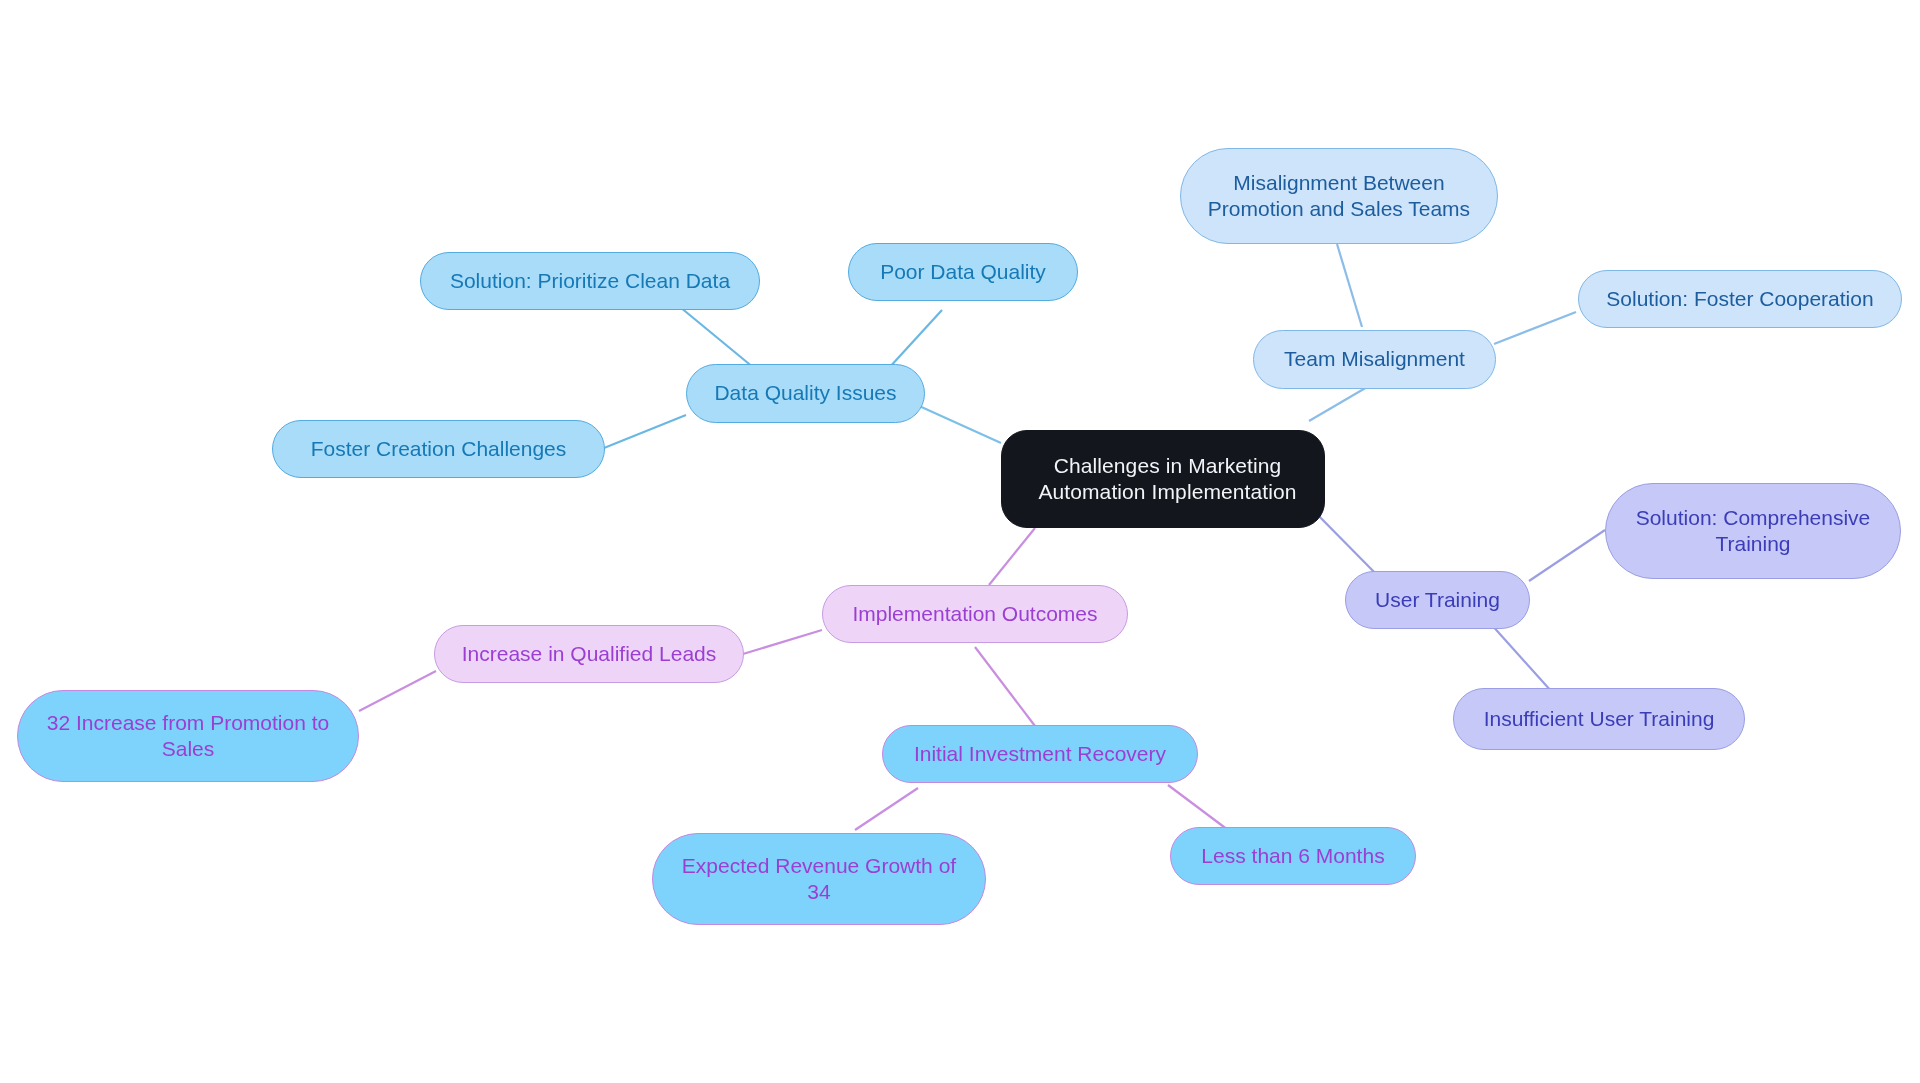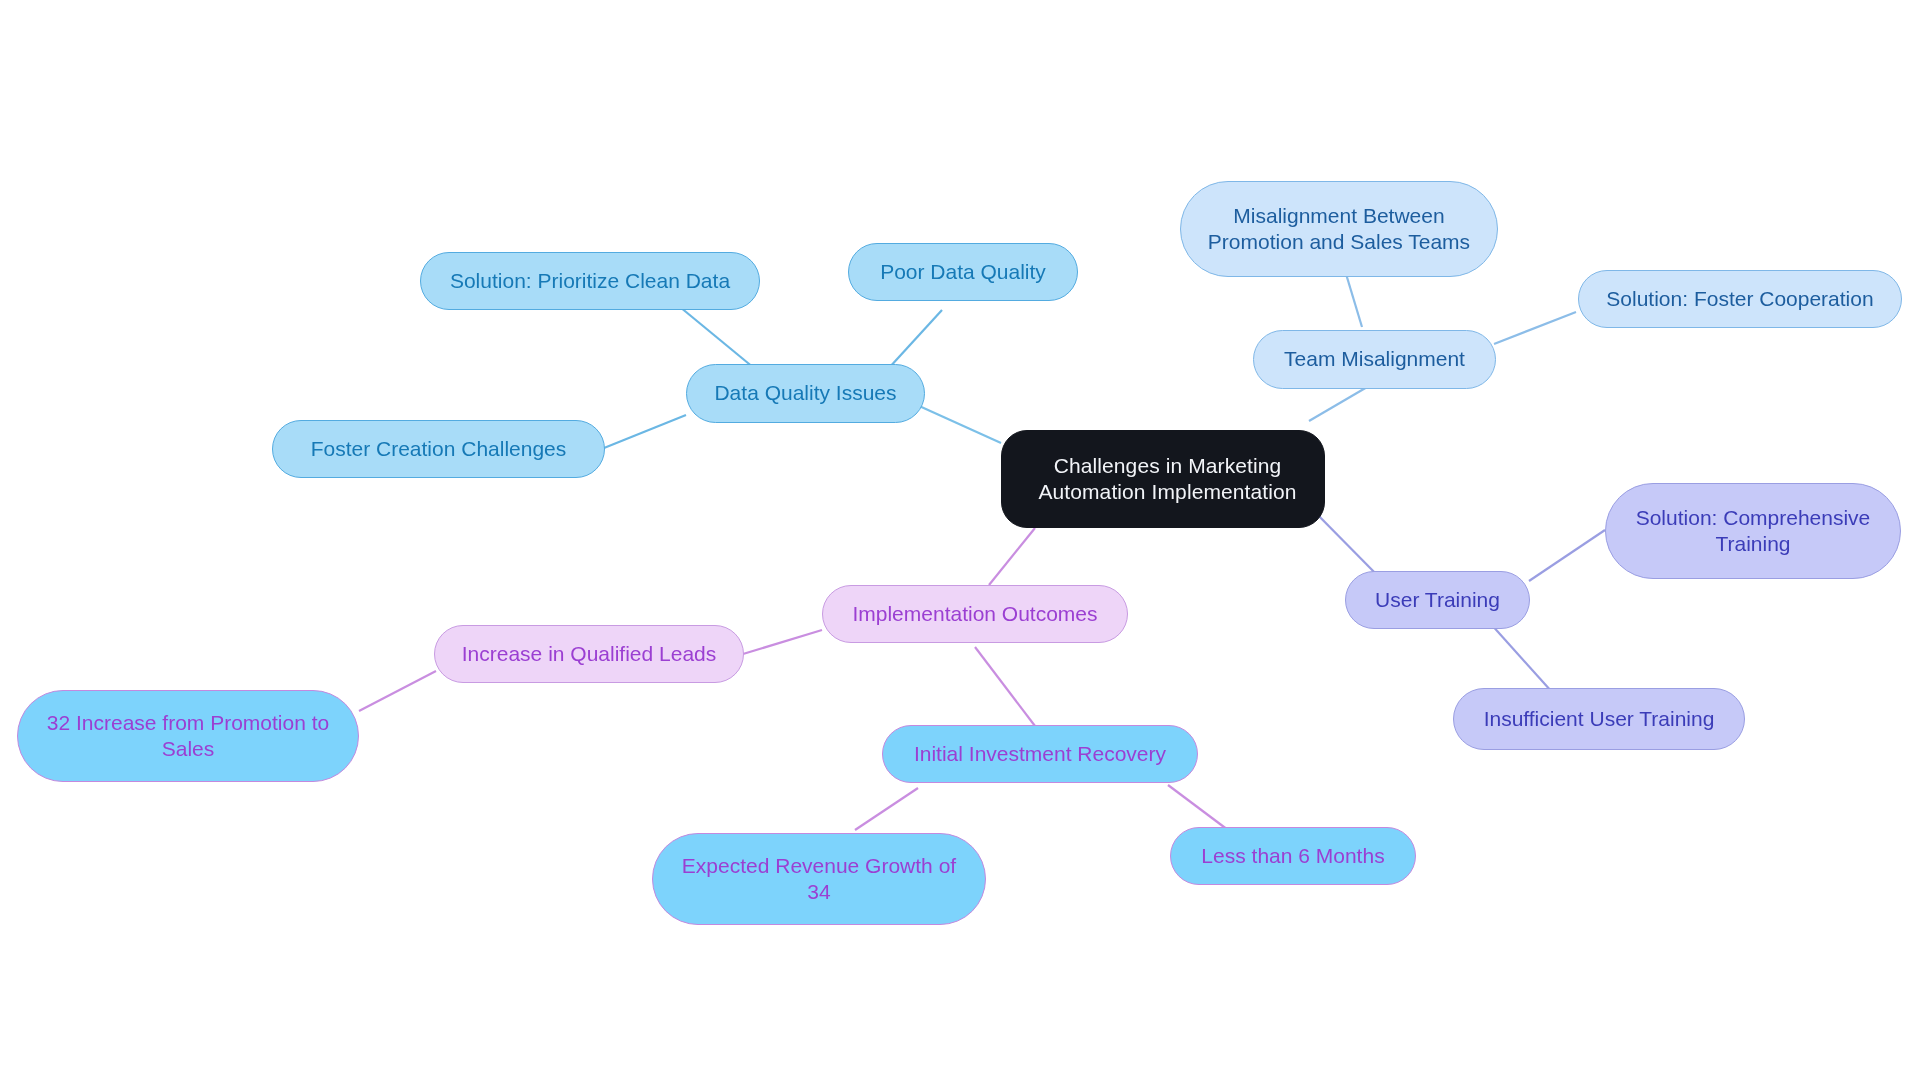--- a/index.html
+++ b/index.html
@@ -129,21 +129,21 @@
   <div class="node node-blue-a" style="left:686px; top:364px; width:239px; height:59px;">Data Quality Issues</div>
 
   <div class="node node-blue-a" style="left:420px; top:252px; width:340px; height:58px;">Solution: Prioritize Clean Data</div>
 
   <div class="node node-blue-a" style="left:848px; top:243px; width:230px; height:58px;">Poor Data Quality</div>
 
   <div class="node node-blue-a" style="left:272px; top:420px; width:333px; height:58px;">Foster Creation Challenges</div>
 
   <div class="node node-blue-b" style="left:1253px; top:330px; width:243px; height:59px;">Team Misalignment</div>
 
-  <div class="node node-blue-b" style="left:1180px; top:148px; width:318px; height:96px;margin-top:33px;">Misalignment Between
+  <div class="node node-blue-b" style="left:1180px; top:148px; width:318px; height:96px;">Misalignment Between
 Promotion and Sales Teams</div>
 
   <div class="node node-blue-b" style="left:1578px; top:270px; width:324px; height:58px;text-align:center;">Solution: Foster Cooperation</div>
 
   <div class="node node-indigo" style="left:1345px; top:571px; width:185px; height:58px;">User Training</div>
 
   <div class="node node-indigo" style="left:1605px; top:483px; width:296px; height:96px;">Solution: Comprehensive
 Training</div>
 
   <div class="node node-indigo" style="left:1453px; top:688px; width:292px; height:62px;">Insufficient User Training</div>

